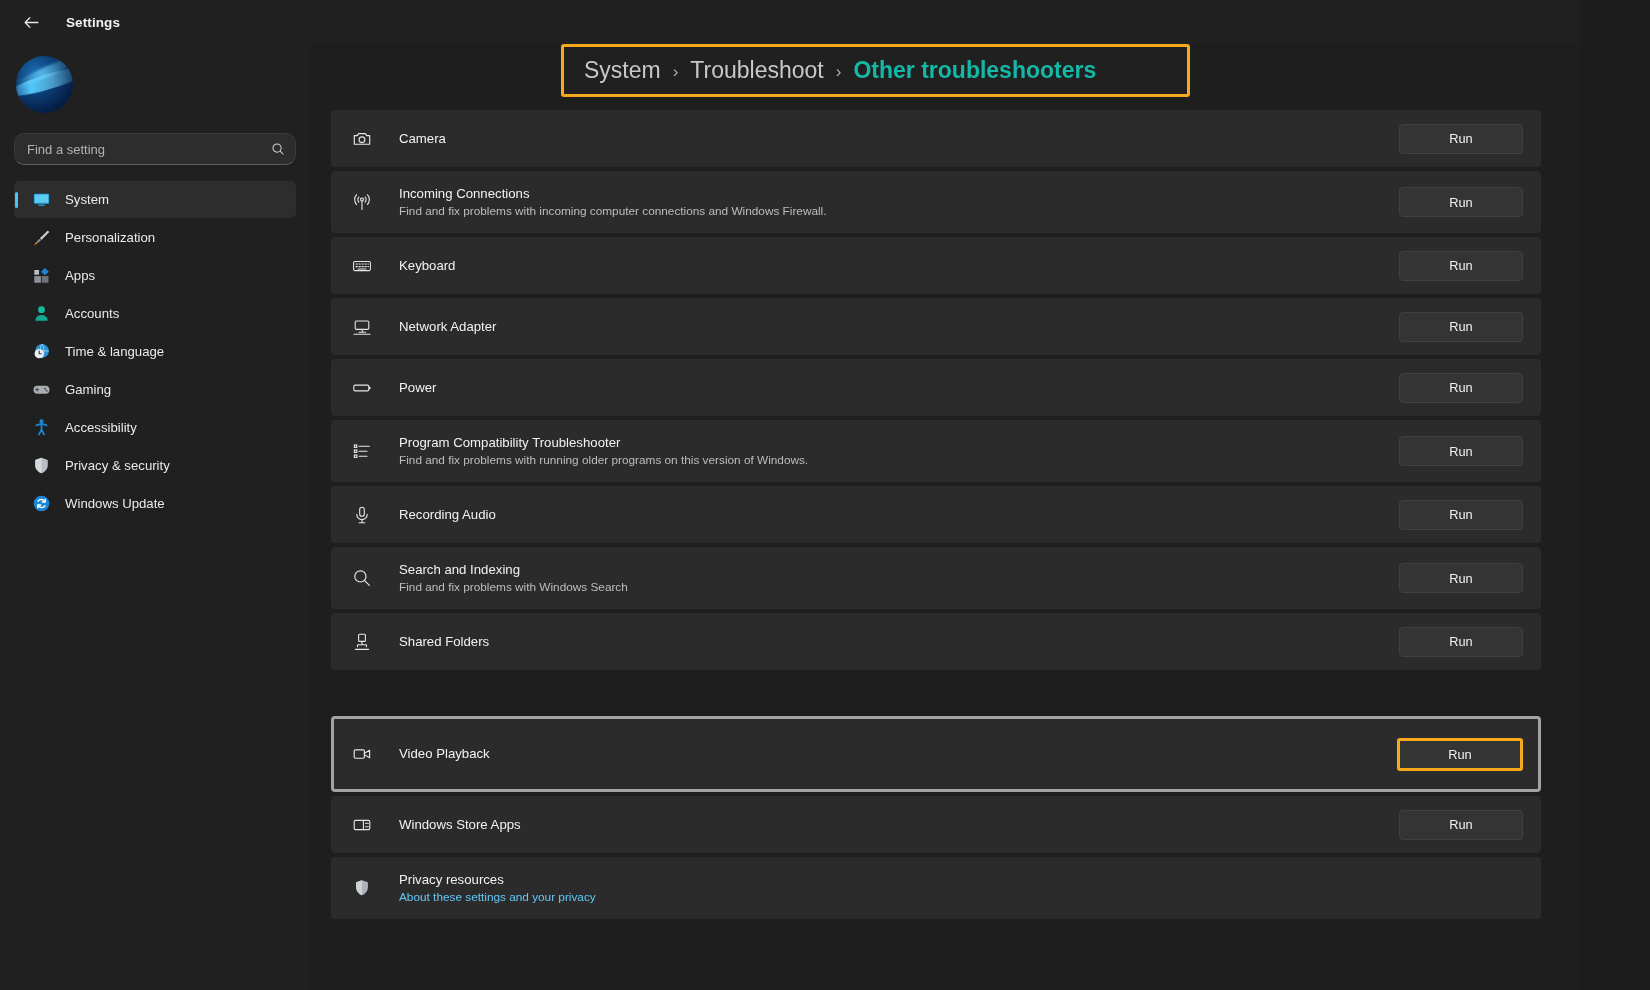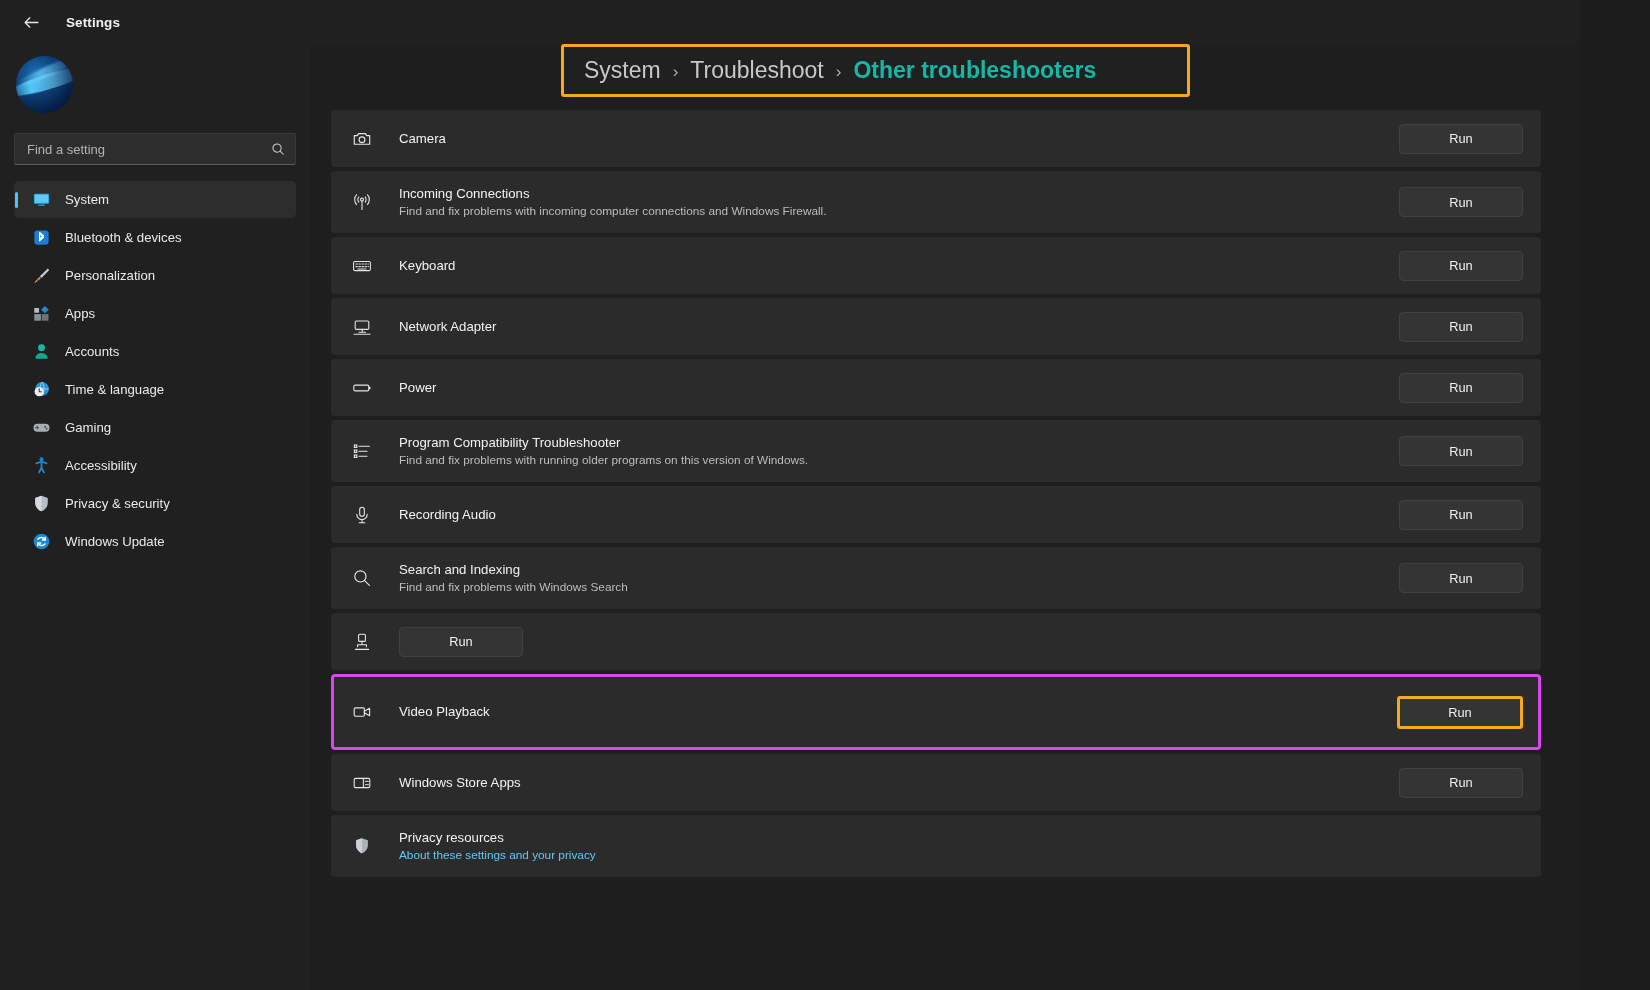--- a/index.html
+++ b/index.html
@@ -87,21 +87,21 @@
     transform: rotate(-24deg);
     filter: blur(1.1px);
   }
 
   .search-box {
     margin: 20px 0 16px 0;
     height: 32px;
     background: #2d2d2d;
     border: 1px solid #393939;
     border-bottom: 1px solid #5c5c5c;
-    border-radius: 2px;
+    border-radius: 10px;
     display: flex;
     align-items: center;
     padding: 0 10px 0 12px;
   }
   .search-box input {
     flex: 1;
     background: transparent;
     border: none;
     outline: none;
     color: #e8e8e8;
@@ -193,24 +193,25 @@
     position: relative;
     background: #2b2b2b;
     border-radius: 4px;
     min-height: 57px;
     display: flex;
     align-items: center;
     padding: 0 18px 0 20px;
   }
   .row.tall { min-height: 62px; }
   .row.highlight {
-    border: 3px solid #d946ef;
+    border: 3px solid #a3a3a3;
     padding-left: 17px;
     padding-right: 15px;
     min-height: 76px;
+    margin-top: 42px;
   }
   .row-ico {
     width: 22px; height: 22px;
     flex: 0 0 22px;
     display: flex; align-items: center; justify-content: center;
     color: #e6e6e6;
     margin-right: 26px;
   }
   .row-ico svg { width: 20px; height: 20px; display: block; }
   .row-text { flex: 1; min-width: 0; display: flex; flex-direction: column; gap: 3px; }
@@ -283,29 +284,20 @@
           <span class="nav-ico">
             <svg viewBox="0 0 20 20">
               <rect x="2" y="4" width="16" height="10.5" rx="1.4" fill="#27a9e0"></rect>
               <rect x="3.1" y="5.1" width="13.8" height="8.3" rx="0.9" fill="#5fcbf2"></rect>
               <rect x="6.5" y="15.2" width="7" height="1.5" rx=".7" fill="#27a9e0"></rect>
             </svg>
           </span>
           <span class="nav-label">System</span>
         </div>
 
-        <div class="nav-item">
-          <span class="nav-ico">
-            <svg viewBox="0 0 20 20">
-              <rect x="2.5" y="2.5" width="15" height="15" rx="3.4" fill="#1a7fd4"></rect>
-              <path d="M8 6.2l4 3.6-4 3.8V4.6l4 3.6-4 3.6" fill="none" stroke="#fff" stroke-width="1.25" stroke-linejoin="round" stroke-linecap="round"></path>
-            </svg>
-          </span>
-          <span class="nav-label">Bluetooth &amp; devices</span>
-        </div>
 
 
         <div class="nav-item">
           <span class="nav-ico">
             <svg viewBox="0 0 20 20">
               <path d="M16.6 2.6 8.3 10.9l1.6 1.6 8.3-8.3z" fill="#c9cdd2"></path>
               <path d="M7.9 11.3 5.2 14l1.5 1.5 2.7-2.7z" fill="#8b9097"></path>
               <path d="M4.9 14.3 2 18.3l4.1-2.6z" fill="#f09a2c"></path>
             </svg>
           </span>
@@ -507,20 +499,23 @@
             <button class="run-btn">Run</button>
           </div>
 
           <div class="row">
             <span class="row-ico">
               <svg viewBox="0 0 20 20" fill="none" stroke="currentColor" stroke-width="1.1">
                 <rect x="6.6" y="2.2" width="6.8" height="7.2" rx="1"></rect>
                 <path d="M10 9.4v3.4M3.4 17.4h13.2M5.6 12.8h8.8M5.6 12.8v2M14.4 12.8v2" stroke-linecap="round"></path>
               </svg>
             </span>
+            <div class="row-text">
+              <div class="row-title">Shared Folders</div>
+            </div>
             <button class="run-btn">Run</button>
           </div>
 
           <div class="row highlight">
             <span class="row-ico">
               <svg viewBox="0 0 20 20" fill="none" stroke="currentColor" stroke-width="1.15">
                 <rect x="2.2" y="5.8" width="10.2" height="8.4" rx="1.2"></rect>
                 <path d="M12.4 9.3 17.6 6.3v7.4l-5.2-3z" stroke-linejoin="round"></path>
               </svg>
             </span>

